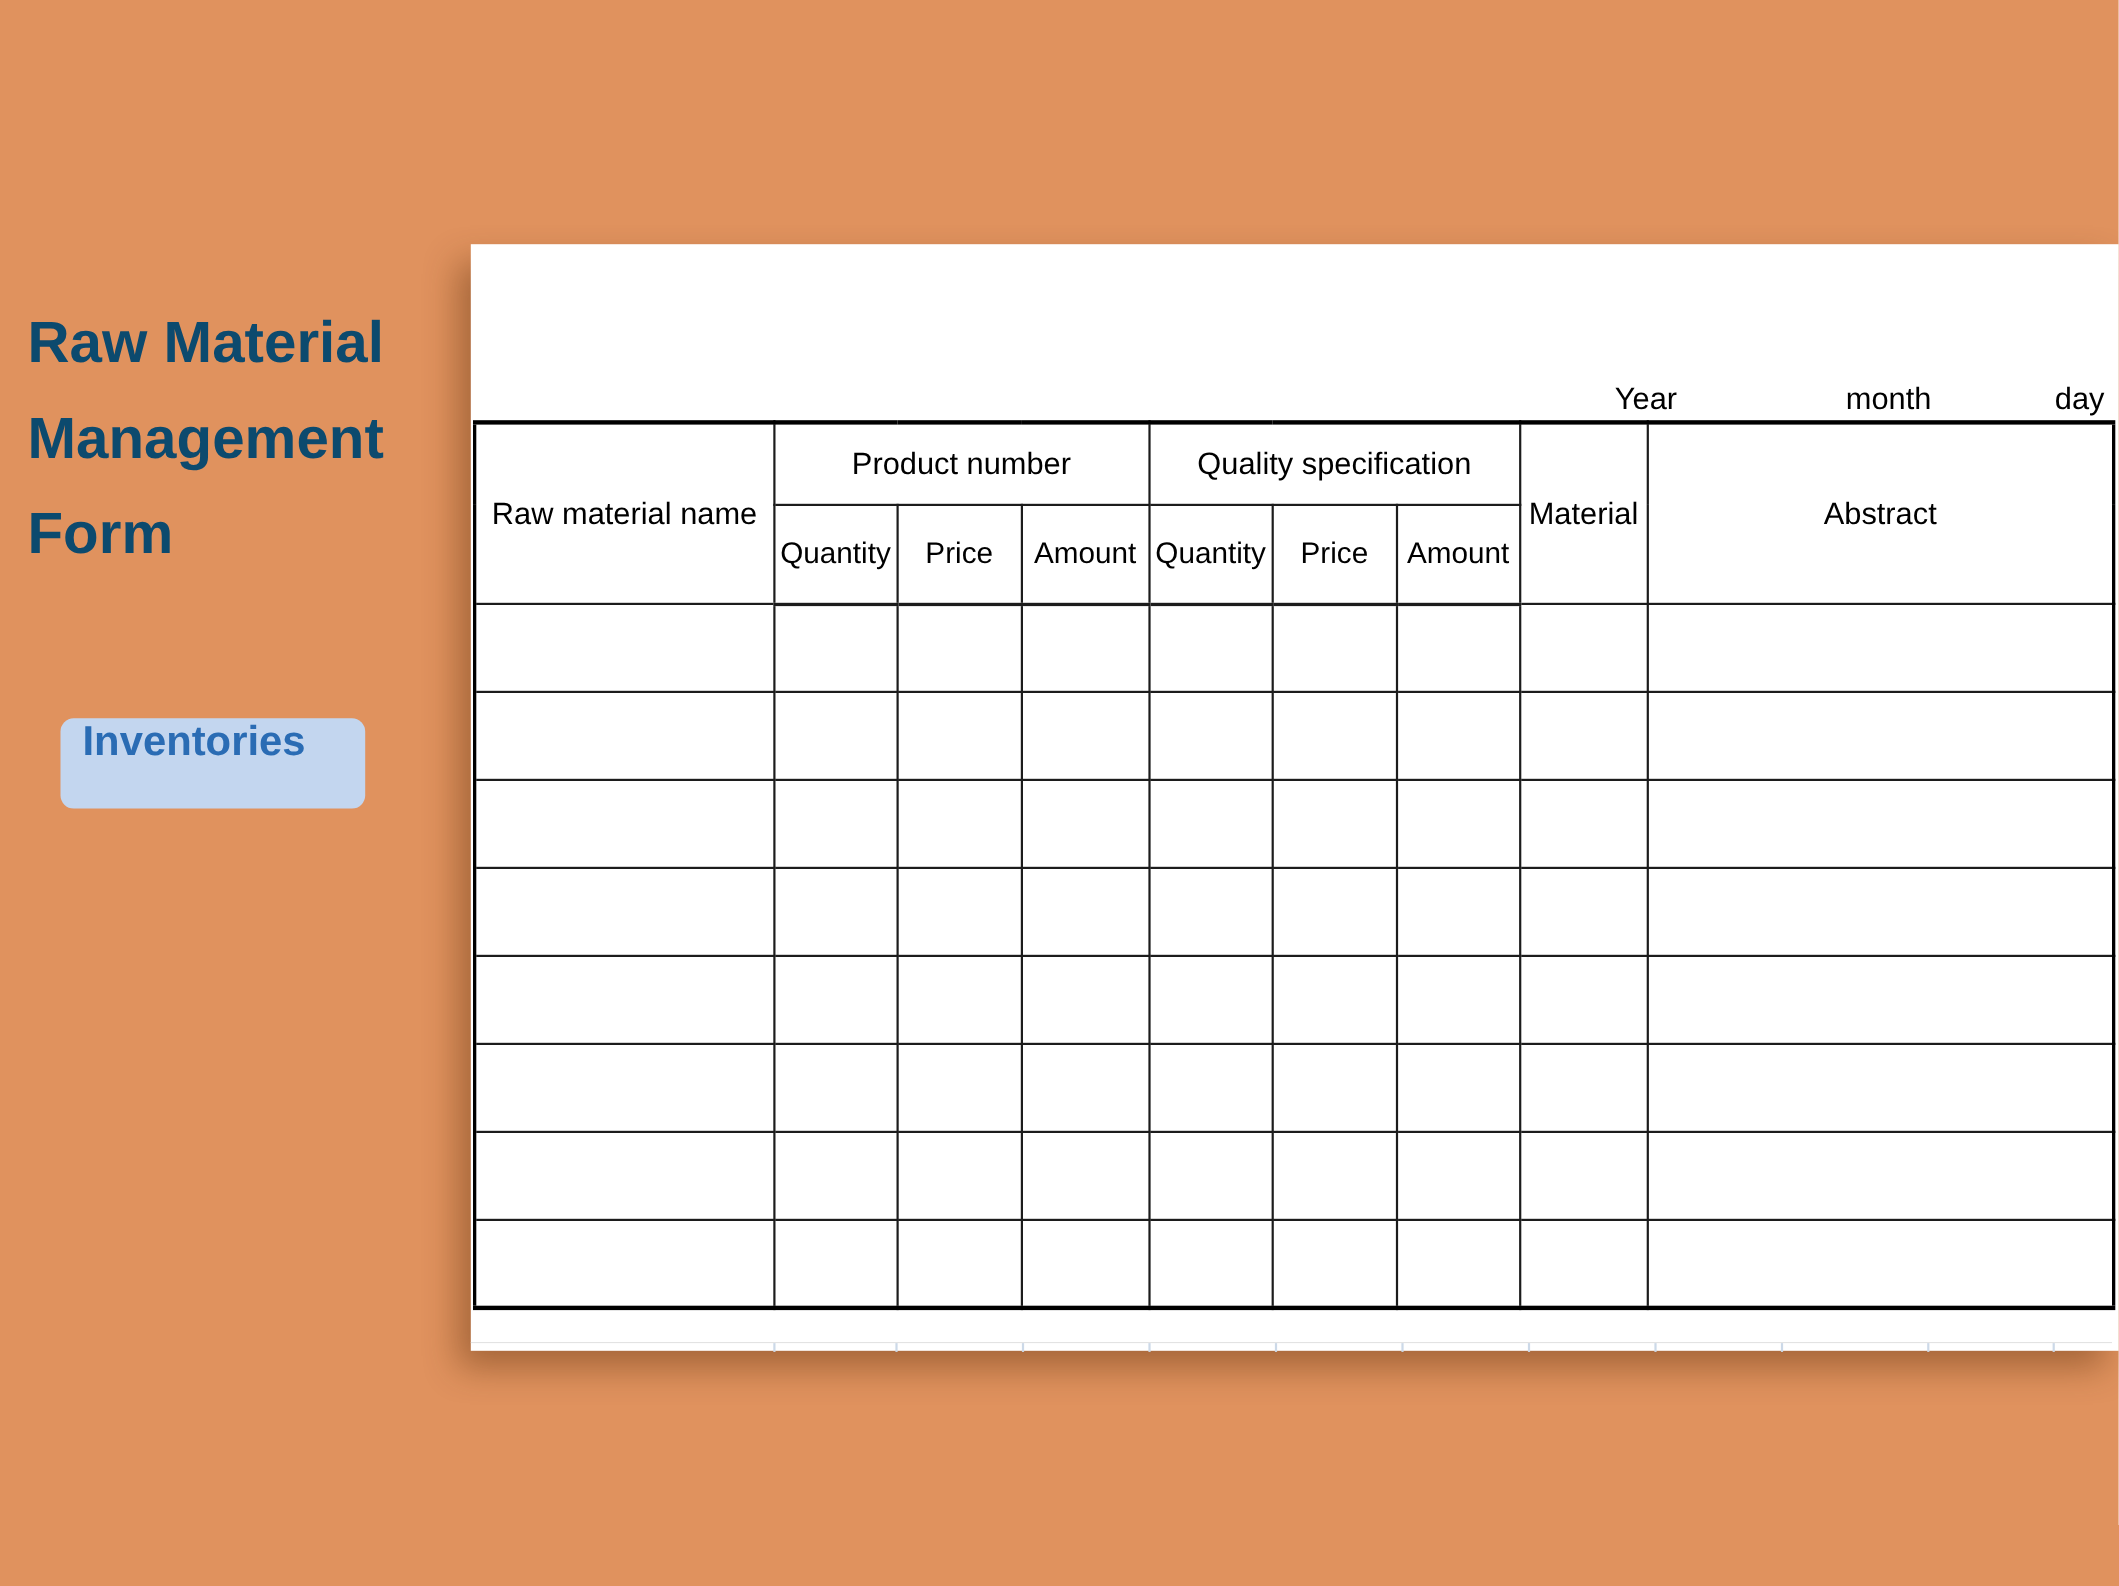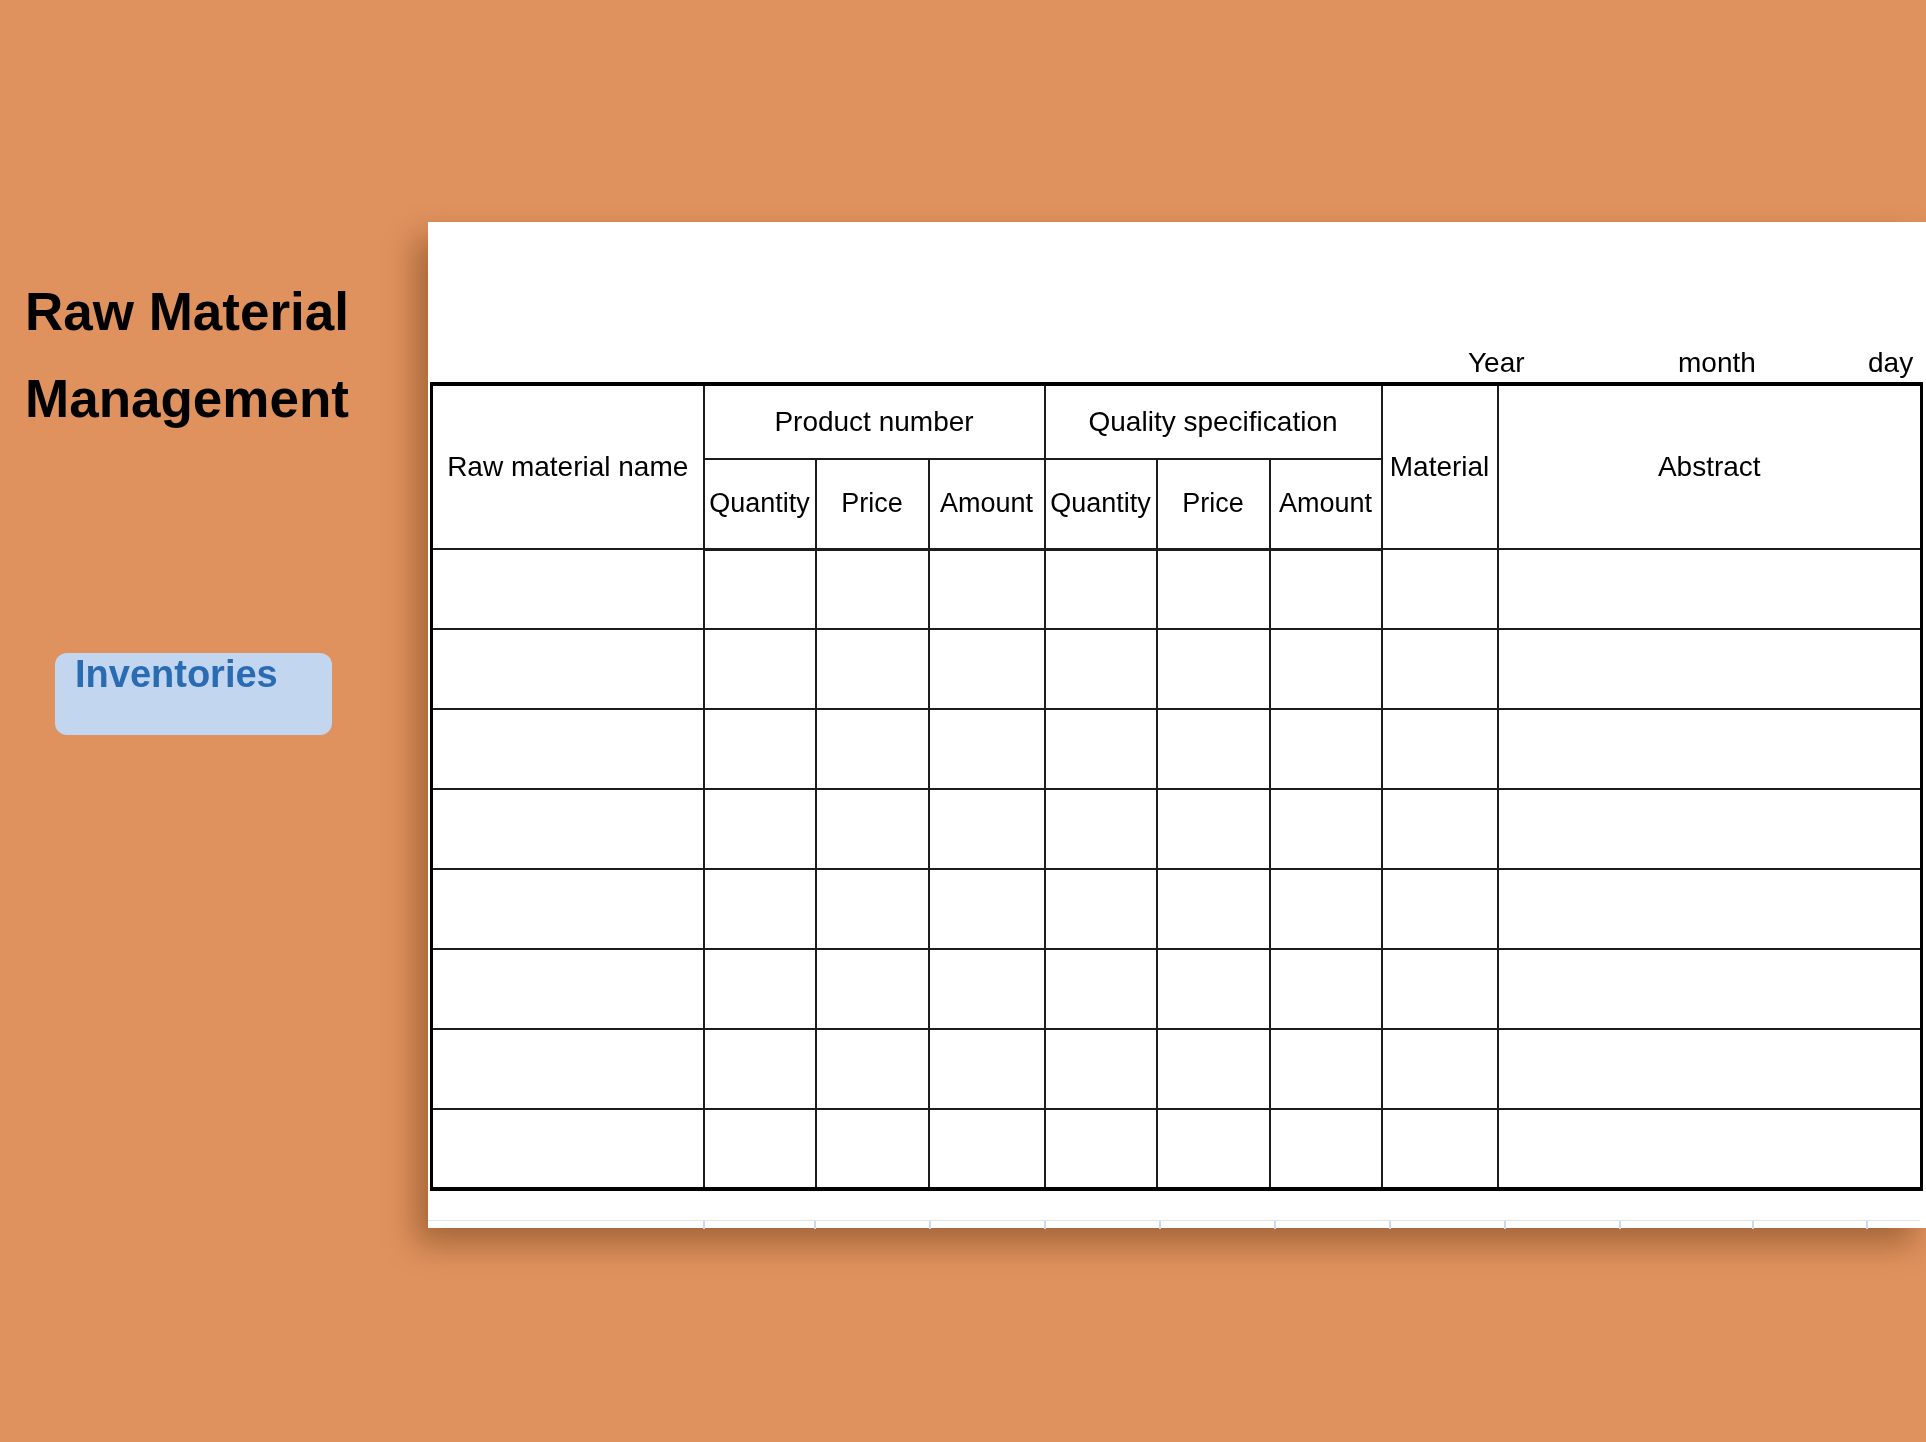--- a/index.html
+++ b/index.html
@@ -14,21 +14,21 @@
   html,body{width:1926px;height:1442px;}
   body{
     font-family:"Liberation Sans", sans-serif;
     background:var(--bg);
     position:relative;
     overflow:hidden;
   }
   
   .hero{
     position:absolute;left:25px;top:268px;
-    color:#000000;font-weight:bold;font-size:53px;line-height:87px;
+    color:#0c4a6e;font-weight:bold;font-size:53px;line-height:87px;
     letter-spacing:0px;
   }
   .badge{
     position:absolute;left:55px;top:653px;
     width:277px;height:82px;
     background:var(--badge-bg);
     border-radius:12px;
     display:flex;align-items:flex-start;
     padding-left:20px;
     cursor:pointer;
@@ -92,20 +92,21 @@
   .bottom-strip i{
     position:absolute;top:0;width:2px;height:8px;background:var(--tick);
   }
 </style>
 </head>
 <body>
 
 <div class="hero">
   <div>Raw Material</div>
   <div>Management</div>
+  <div>Form</div>
 </div>
 
 <div class="badge">
   <span>Inventories</span>
 </div>
 
 <div class="sheet">
 
 
   <div class="daterow">

